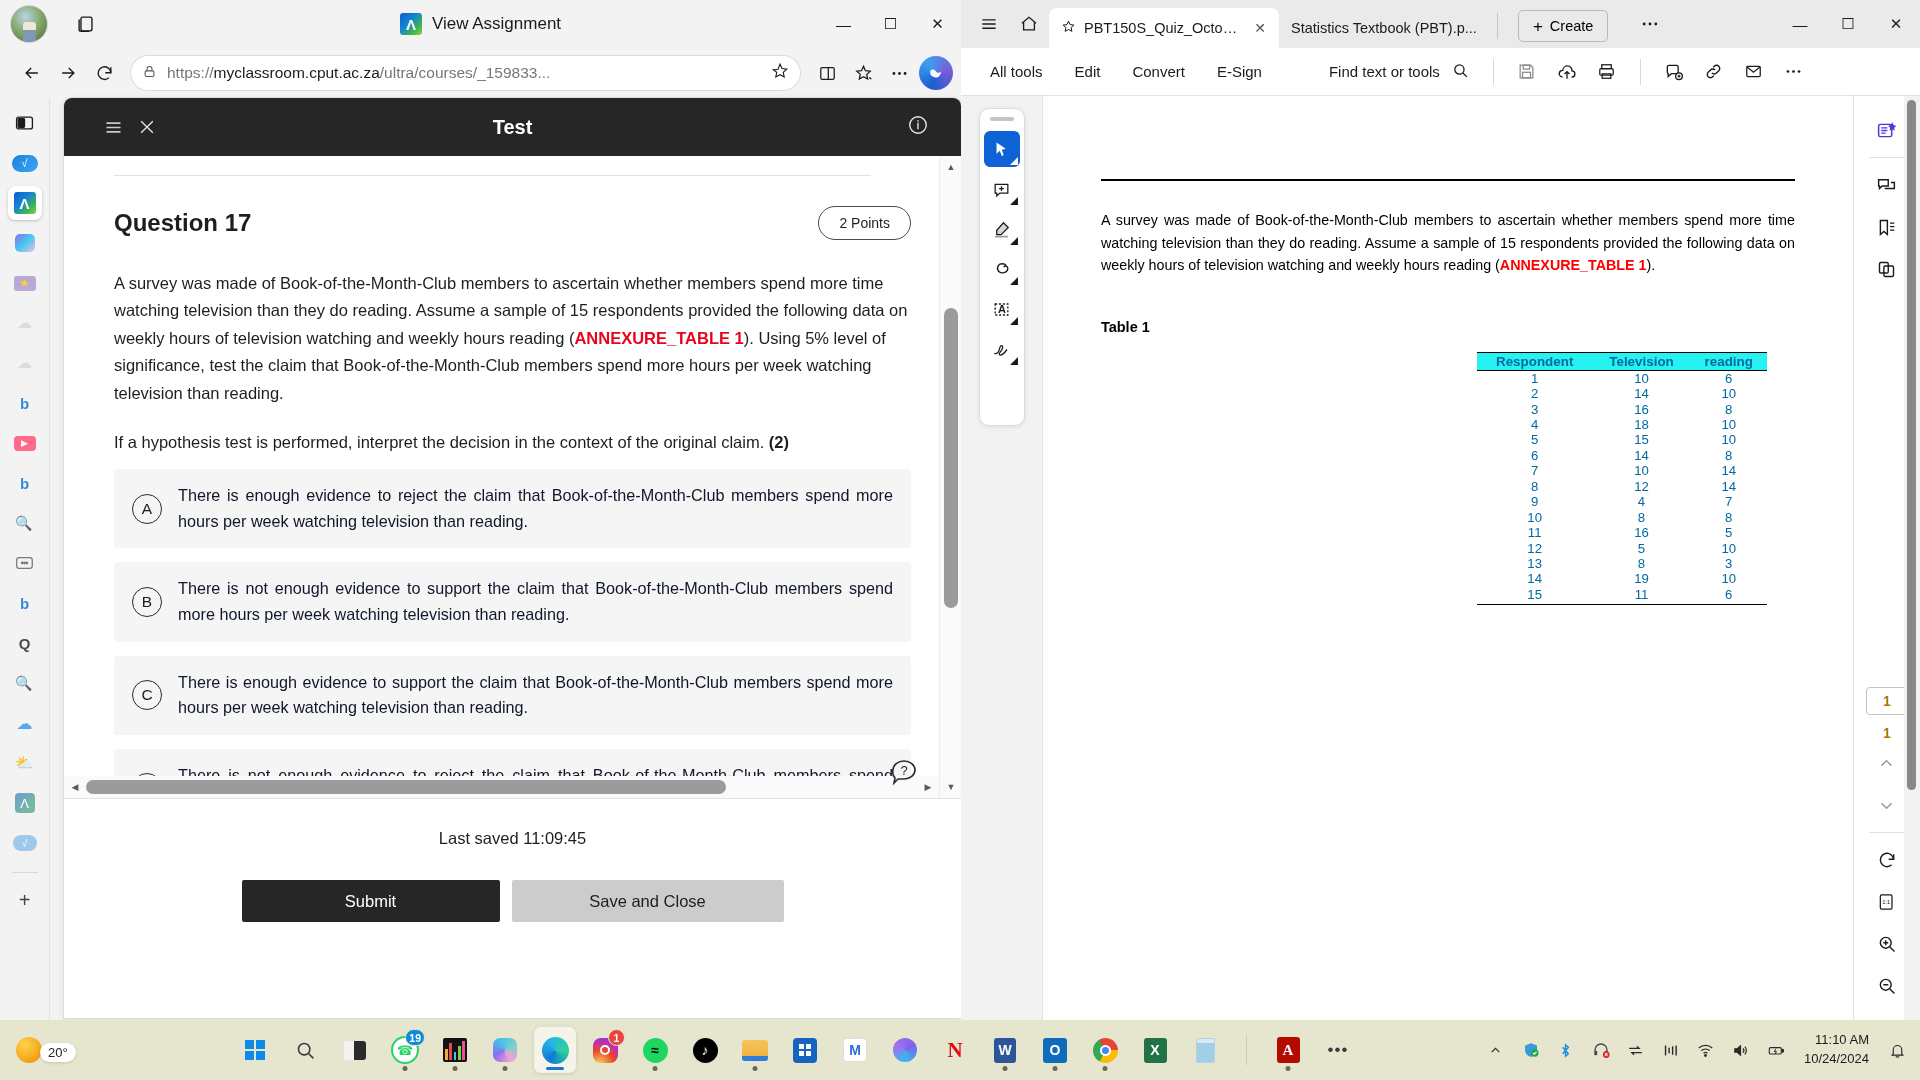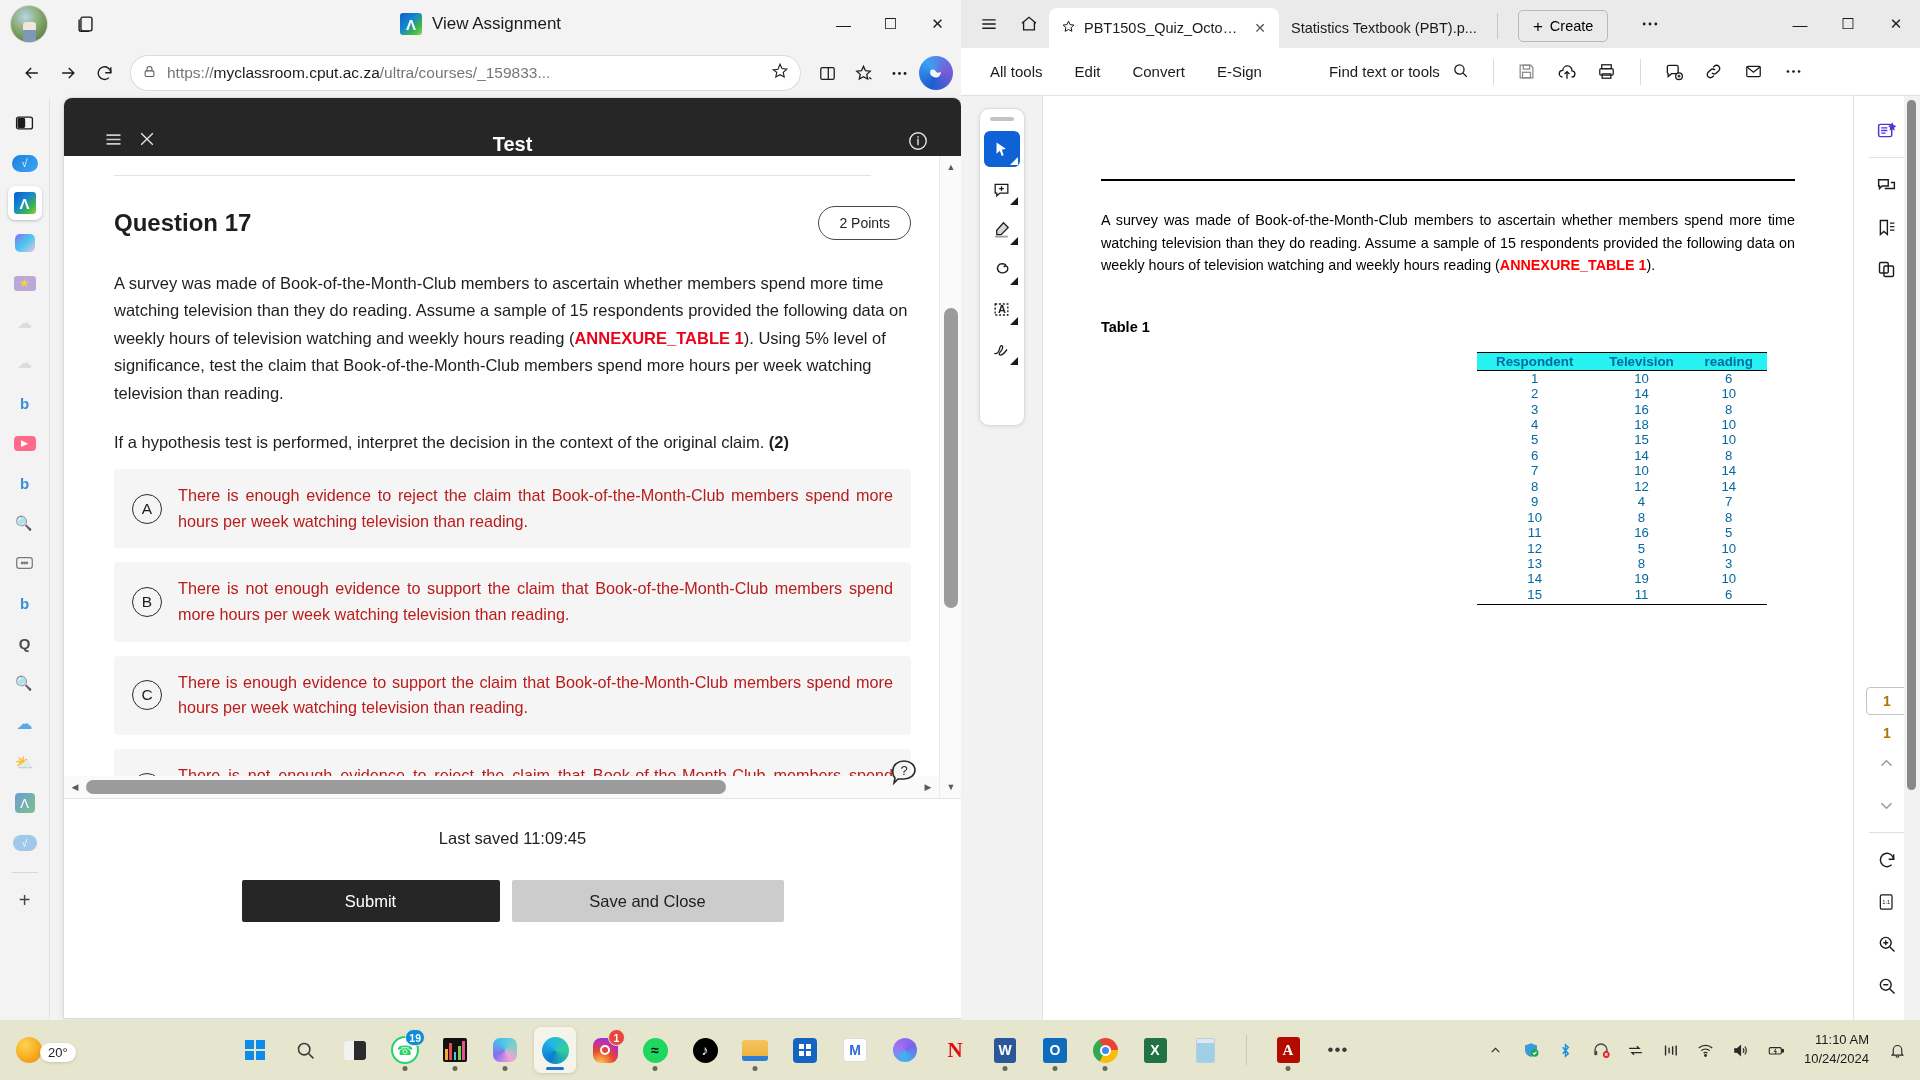--- a/index.html
+++ b/index.html
@@ -89,21 +89,21 @@
 
   
   #test-panel {
     position: absolute; left: 64px; top: 98px; width: 897px; height: 920px;
     background: #fff; border-radius: 8px 8px 0 0;
     box-shadow: 0 0 0 1px #dcdcdc, 0 2px 9px rgba(0,0,0,.10);
     overflow: hidden;
   }
   #test-header {
     height: 58px; background: #262626; color: #fff;
-    display: flex; align-items: flex-end; padding: 0 32px; position: relative;
+    display: flex; align-items: center; padding: 0 32px; position: relative;
   }
   #test-header .hb { width: 34px; height: 34px; display:flex;align-items:center;justify-content:center;cursor:pointer;}
   #test-header .title {
     position: absolute; left: 0; right: 0; text-align: center;
     font-size: 20px; font-weight: 600; pointer-events: none;
   }
   #test-header .info { margin-left: auto; cursor: pointer; }
 
   #test-body { position: relative; height: 642px; overflow: hidden; background: #fff; }
   #q-scroll { padding: 0 26px 0 26px; }
@@ -122,21 +122,21 @@
   .q-sub b { font-weight: bold; }
   .opt {
     margin: 14px 24px 0 24px; background: #f5f5f5; border-radius: 4px;
     display: flex; align-items: center; padding: 14px 18px; gap: 16px; cursor: pointer;
   }
   .opt-letter {
     width: 30px; height: 30px; flex-shrink: 0; border: 1.6px solid #2a2a2a; border-radius: 50%;
     display: flex; align-items: center; justify-content: center;
     font-size: 15.5px; color: #1e1e1e;
   }
-  .opt-text { font-size: 16.2px; line-height: 1.58; color: #b91c1c; text-align: justify; }
+  .opt-text { font-size: 16.2px; line-height: 1.58; color: #0f172a; text-align: justify; }
 
   
   .vscroll-outer {
     position: absolute; right: 0; top: 0; width: 22px; height: 642px;
     background: #fafafa; border-left: 1px solid #ececec;
   }
   .vs-arrow { width: 22px; height: 22px; display:flex;align-items:center;justify-content:center;
     font-size: 9px; color: #5a5a5a; cursor: pointer; }
   .vs-track { position:absolute; top:22px; bottom:22px; left:4px; width:14px; }
   .vs-thumb { position:absolute; top:130px; height:300px; left:0; width:14px;

